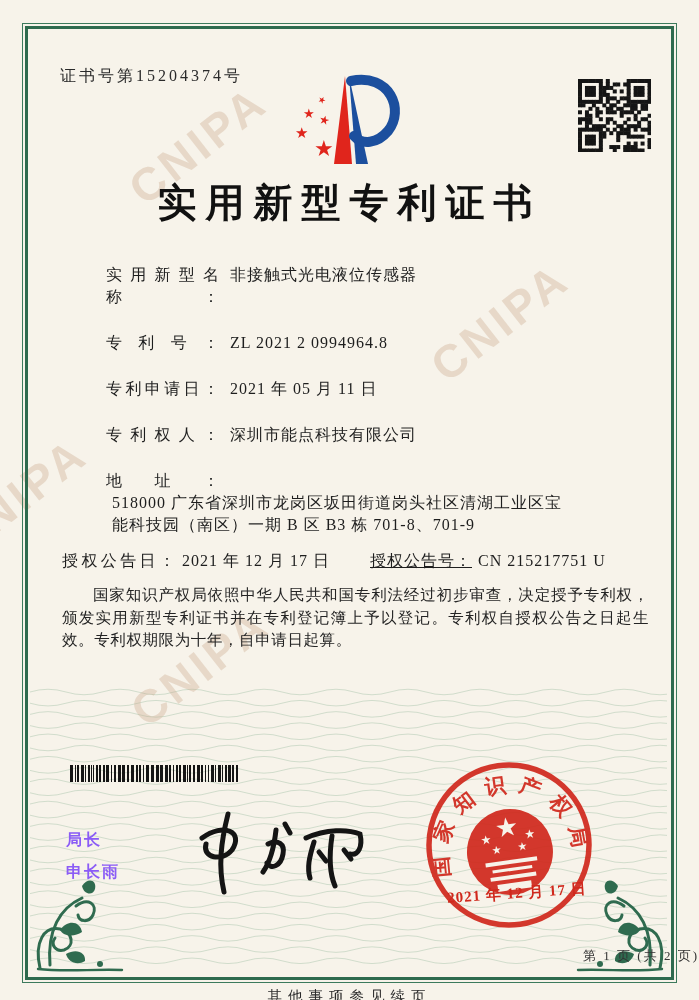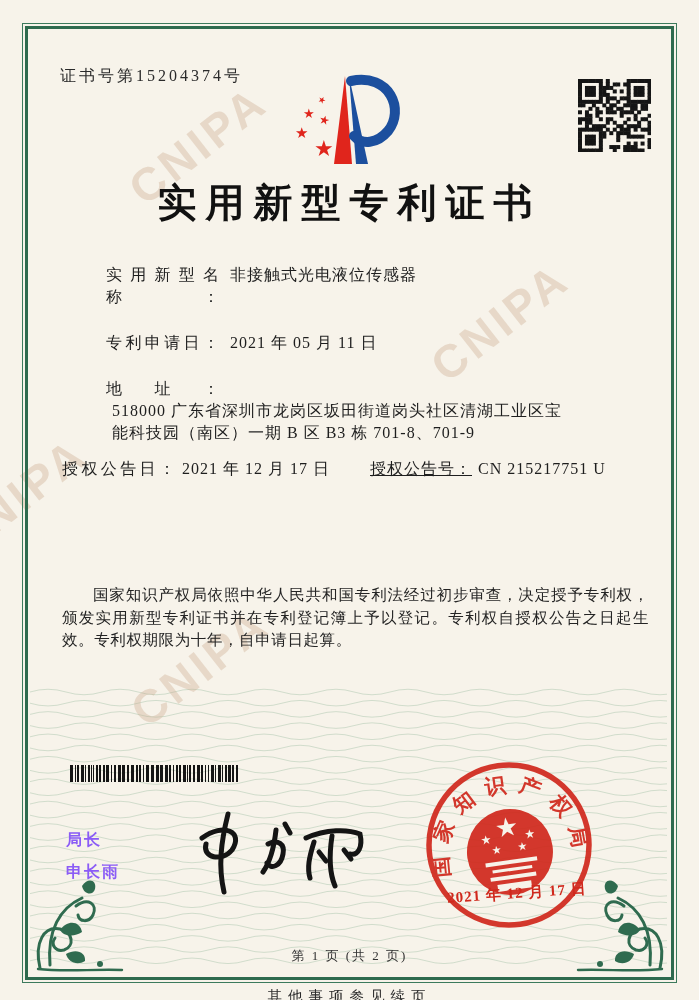--- a/index.html
+++ b/index.html
@@ -69,21 +69,21 @@
   .seal-date {
     position:absolute; left:437px; top:884px; width:160px; z-index:3;
     text-align:center; font-size:15px; font-weight:bold;
     color:#d0281c; letter-spacing:1px; transform:rotate(-4deg);
   }
   .ornament { position:absolute; z-index:2; }
   .orn-left  { left:30px;  top:870px; }
   .orn-right { right:29px; top:870px; transform:scaleX(-1); }
   .page-info {
     position:absolute; left:0; right:0; top:947px; z-index:2;
-    text-align:center; font-size:13px; letter-spacing:2px; color:#333;
+    text-align:right; font-size:13px; letter-spacing:2px; color:#333;
   }
   .cont-note {
     position:absolute; left:0; right:0; top:987px; z-index:2;
     text-align:center; font-size:14.5px; letter-spacing:6px; color:#2a2a2a;
   }
 </style>
 </head>
 <body>
 
 <div class="frame"></div>
@@ -372,22 +372,30 @@
   </svg>
 
 <div class="title">实用新型专利证书</div>
 
 <div class="fields">
   <div class="field">
     <span class="flabel">实用新型名称：</span>
     <span class="fvalue">非接触式光电液位传感器</span>
   </div>
   <div class="field">
+    <span class="flabel">专利号：</span>
+    <span class="fvalue">ZL 2021 2 0994964.8</span>
+  </div>
+  <div class="field">
     <span class="flabel">专利申请日：</span>
     <span class="fvalue">2021 年 05 月 11 日</span>
+  </div>
+  <div class="field">
+    <span class="flabel">专利权人：</span>
+    <span class="fvalue">深圳市能点科技有限公司</span>
   </div>
   <div class="field" style="margin-bottom:14px;">
     <span class="flabel">地址：</span>
     <span class="fvalue" style="width:455px;">518000 广东省深圳市龙岗区坂田街道岗头社区清湖工业区宝能科技园（南区）一期 B 区 B3 栋 701-8、701-9</span>
   </div>
   <div class="grant">
     <span class="flabel">授权公告日：</span>
     <span class="gval1">2021 年 12 月 17 日</span>
     <span class="glabel2">授权公告号：</span>
     <span class="gval2">CN 215217751 U</span>

